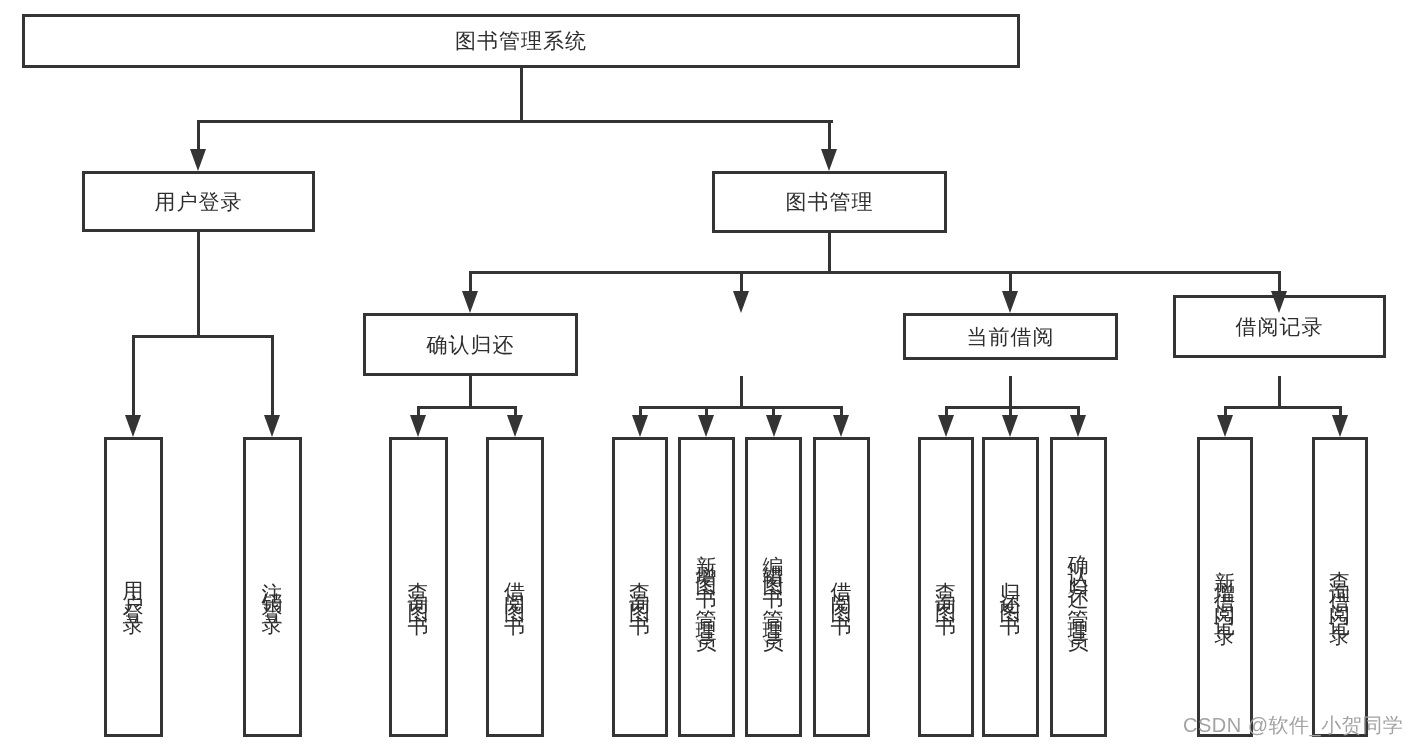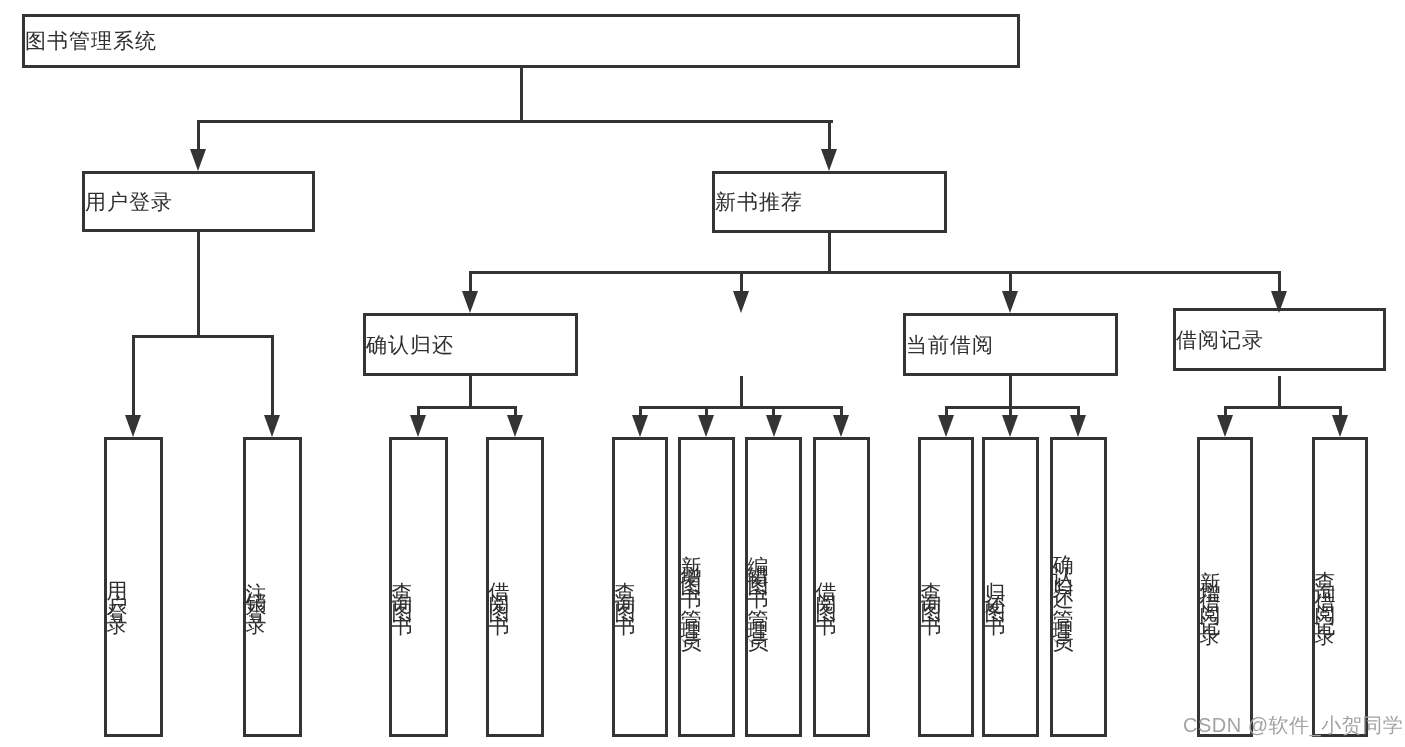--- a/index.html
+++ b/index.html
@@ -17,21 +17,21 @@
     color:var(--text);
     overflow:hidden;
   }
   .box{
     position:absolute;
     box-sizing:border-box;
     border:3px solid var(--line);
     background:#fff;
     display:flex;
     align-items:center;
-    justify-content:flex-start;
+    justify-content:center;
   }
   .box .lbl{
     font-size:21px;
     color:var(--text);
     letter-spacing:1px;
     white-space:nowrap;
   }
   .leaf .lbl{
     writing-mode:vertical-rl;
     text-orientation:mixed;
@@ -63,30 +63,30 @@
 <div class="canvas">
 
   <div class="box" style="left:22px;top:14px;width:998px;height:54px">
     <span class="lbl">图书管理系统</span>
   </div>
 
   <div class="box" style="left:82px;top:171px;width:233px;height:61px">
     <span class="lbl">用户登录</span>
   </div>
   <div class="box" style="left:712px;top:171px;width:235px;height:62px">
-    <span class="lbl">新书推荐</span>
+    <span class="lbl">图书管理</span>
   </div>
 
   <div class="box" style="left:363px;top:313px;width:215px;height:63px">
     <span class="lbl">确认归还</span>
   </div>
-  <div class="box" style="left:903px;top:313px;width:215px;height:63px">
+  <div class="box" style="left:903px;top:313px;width:215px;height:47px">
     <span class="lbl">当前借阅</span>
   </div>
-  <div class="box" style="left:1173px;top:308px;width:213px;height:63px">
+  <div class="box" style="left:1173px;top:295px;width:213px;height:63px">
     <span class="lbl">借阅记录</span>
   </div>
 
   <div class="box leaf" style="left:104px;top:437px;width:59px;height:300px">
     <span class="lbl">用户登录</span>
   </div>
   <div class="box leaf" style="left:243px;top:437px;width:59px;height:300px">
     <span class="lbl">注销登录</span>
   </div>
 

